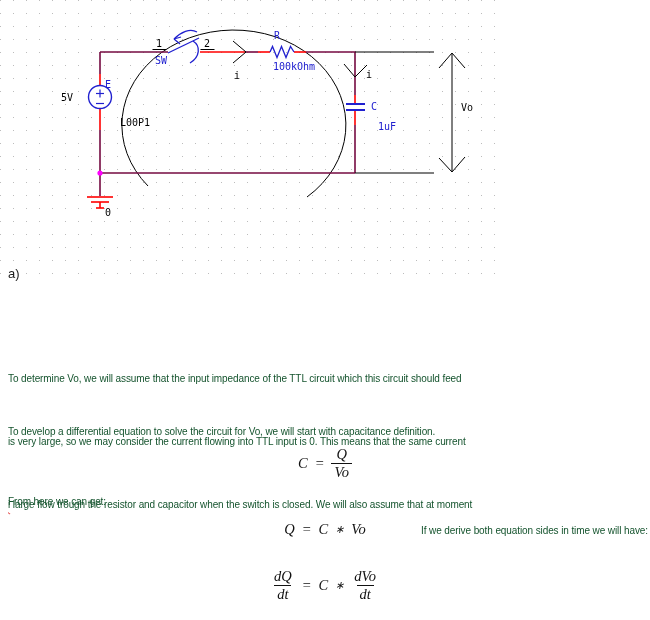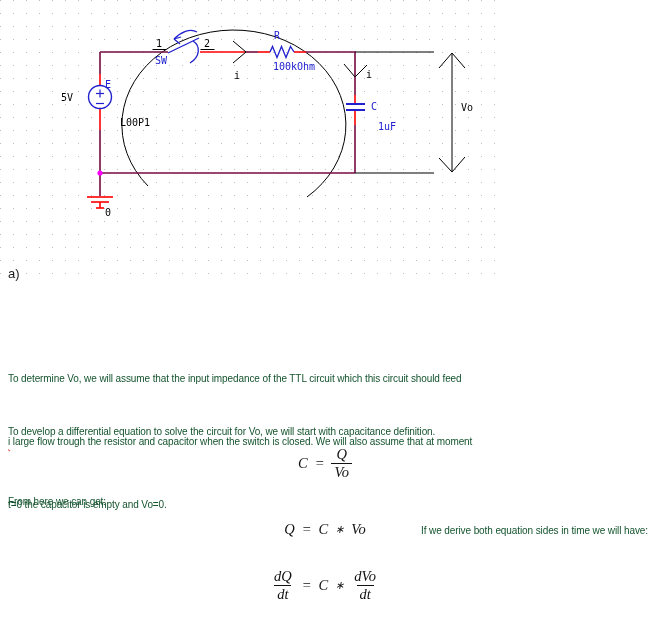--- a/index.html
+++ b/index.html
@@ -137,22 +137,22 @@
     <text class="lblu" x="378" y="130">1uF</text>
     <text class="lblk" x="461" y="111">Vo</text>
     <text class="lblk" x="120" y="126">L00P1</text>
     <text class="lblk" x="105" y="216">0</text>
   </svg>
 
   <div class="caption">a)</div>
 
   <div class="para" id="p1">
     <div>To determine Vo, we will assume that the input impedance of the TTL circuit which this circuit should feed</div>
+    <div>is very large, so we may consider the current flowing into TTL input is 0. This means that the same current</div>
     <div><span class="squiggle">i</span><span> large flow trough the resistor and capacitor when the switch is closed. We will also assume that at moment</span></div>
-    <div>t=0 the capacitor is empty and Vo=0.</div>
   </div>
 
   <div class="para" id="p2">To develop a differential equation to solve the circuit for Vo, we will start with capacitance definition.</div>
 
   <div class="eq" id="eq1">
     <span>C</span>
     <span class="op">=</span>
     <span class="frac">
       <span class="num">Q</span>
       <span class="den">Vo</span>

